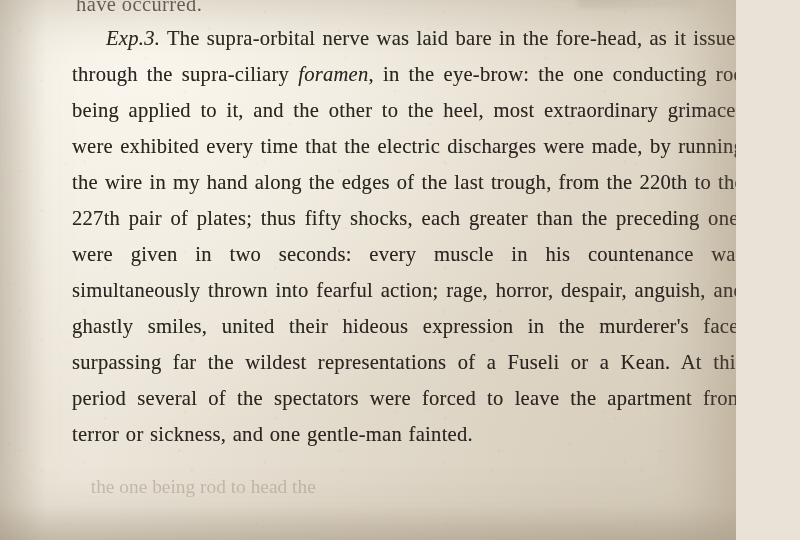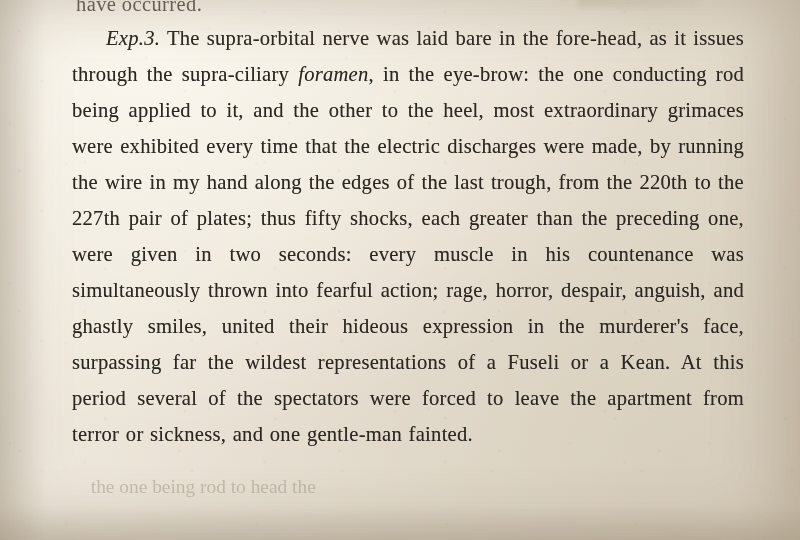--- a/index.html
+++ b/index.html
@@ -10,21 +10,21 @@
     width: 800px;
     height: 540px;
     overflow: hidden;
     background: #e8e2d7;
     font-family: "Liberation Serif", serif;
   }
 
   
   .page {
     position: relative;
-    width: 800px;
+    width: 736px;
     height: 540px;
     background:
       radial-gradient(ellipse at 20% 10%, rgba(255,252,244,0.75) 0%, rgba(255,252,244,0) 55%),
       radial-gradient(ellipse at 85% 85%, rgba(205,195,176,0.45) 0%, rgba(205,195,176,0) 60%),
       linear-gradient(105deg, #efe9de 0%, #eae3d6 40%, #e4dccd 70%, #ded5c4 100%);
     overflow: hidden;
   }
   
   .grain {
     position: absolute;

